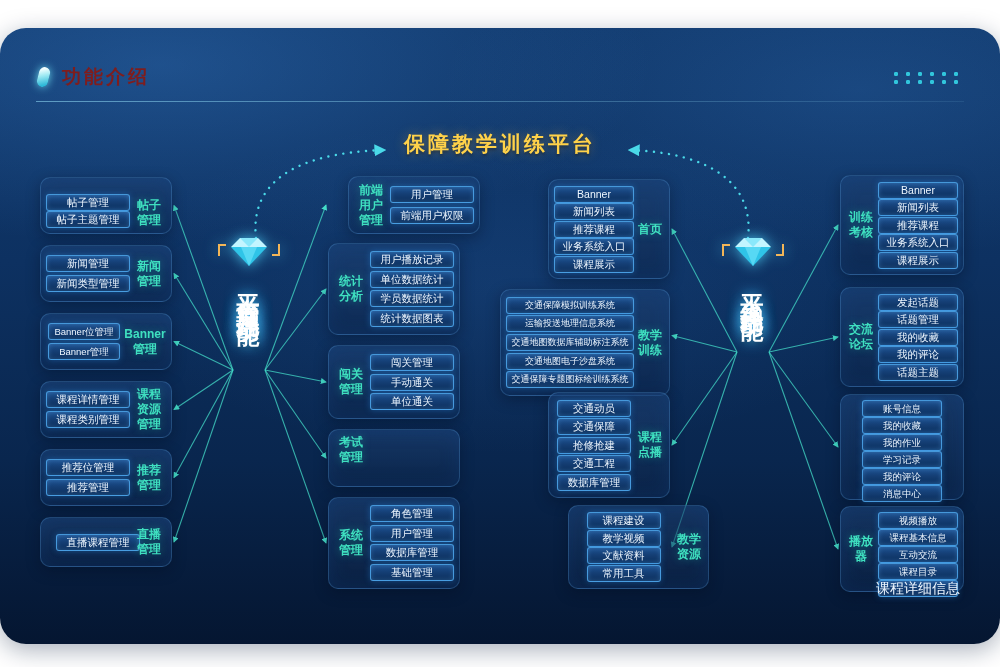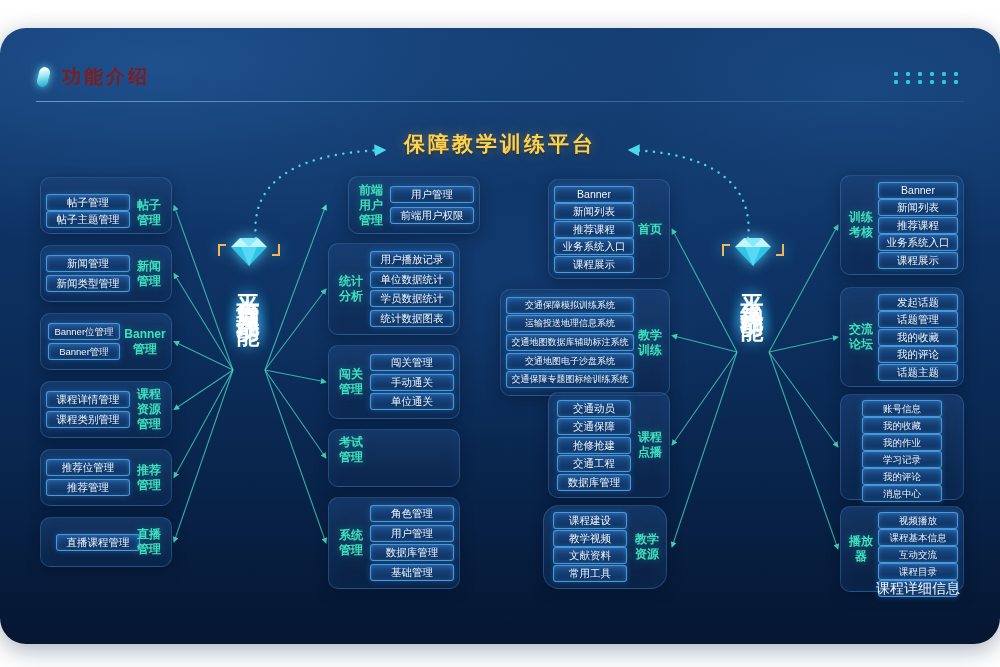--- a/index.html
+++ b/index.html
@@ -206,21 +206,21 @@
       <div class="group" style="left: 548px; top: 392px; width: 122px; height: 106px;">
         <div class="group-items">
           <div class="node-btn" style="width: 74px;">交通动员</div>
           <div class="node-btn" style="width: 74px;">交通保障</div>
           <div class="node-btn" style="width: 74px;">抢修抢建</div>
           <div class="node-btn" style="width: 74px;">交通工程</div>
           <div class="node-btn" style="width: 74px;">数据库管理</div>
         </div>
         <div class="group-label" style="width: 28px;">课程点播</div>
       </div>
-      <div class="group" style="left: 543px; top: 505px; width: 124px; height: 84px; border-radius: 16px;">
+      <div class="group" style="left: 568px; top: 505px; width: 141px; height: 84px;">
         <div class="group-items">
           <div class="node-btn" style="width: 74px;">课程建设</div>
           <div class="node-btn" style="width: 74px;">教学视频</div>
           <div class="node-btn" style="width: 74px;">文献资料</div>
           <div class="node-btn" style="width: 74px;">常用工具</div>
         </div>
         <div class="group-label" style="width: 28px;">教学资源</div>
       </div>
       <div class="group" style="left: 840px; top: 175px; width: 124px; height: 100px;">
         <div class="group-label" style="width: 30px;">训练考核</div>

